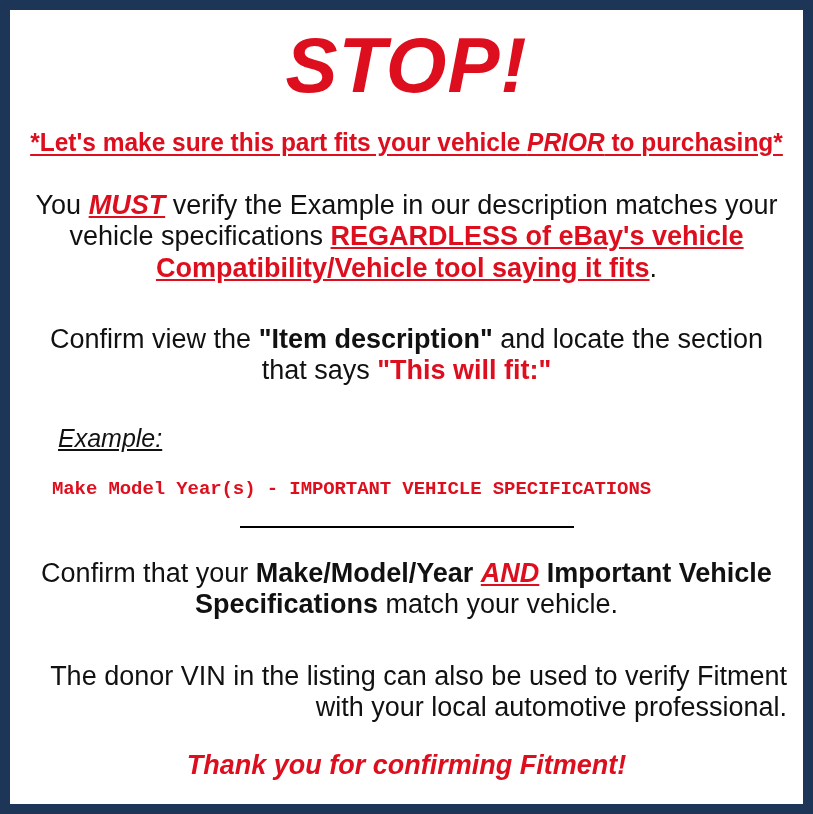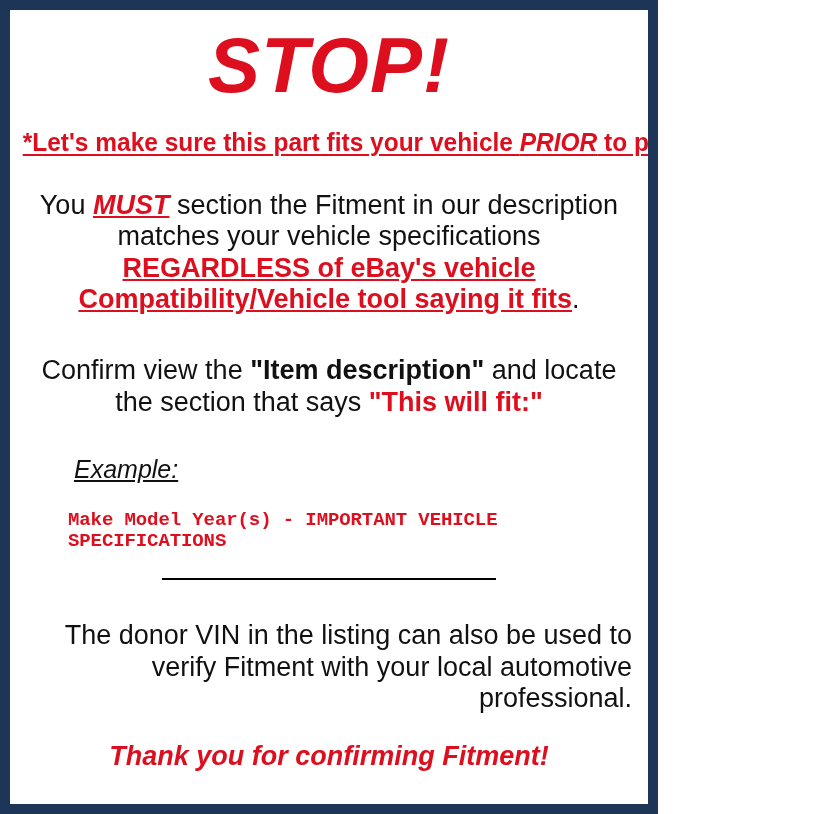--- a/index.html
+++ b/index.html
@@ -5,21 +5,21 @@
   html, body {
     margin: 0;
     padding: 0;
     background: #ffffff;
   }
   body {
     font-family: "Liberation Sans", sans-serif;
   }
   #notice-card {
     position: relative;
-    width: 658px;
+    width: 813px;
     height: 814px;
     box-sizing: border-box;
     background: #f9a8d4;
     border: 10px solid #1d3557;
     overflow: hidden;
   }
   .inner {
     position: relative;
     width: 100%;
     height: 100%;
@@ -73,21 +73,20 @@
   }
   #para-must   { padding-top: 34px; }
   #para-view   { padding-top: 40px; }
   #para-confirm{ padding-top: 30px; }
   #para-vin    { padding-top: 40px; text-align: right; }
 
   .example-block {
     padding-top: 38px;
     padding-left: 48px;
     text-align: left;
-    margin-left: 16px;
   }
   #example-label {
     color: #111111;
     font-size: 25px;
     font-style: italic;
     font-weight: normal;
     text-decoration: underline;
     text-underline-offset: 2px;
     line-height: 1.1;
     margin: 0;
@@ -140,35 +139,38 @@
 <div id="notice-card">
   <div class="inner">
 
     <h1 id="stop-heading">STOP!</h1>
 
     <p id="subheading">
       <span>*Let's make sure this part fits your vehicle </span><span class="i">PRIOR</span><span> to purchasing*</span>
     </p>
 
     <p class="para" id="para-must">
-      <span>You </span><span class="red b i u">MUST</span><span> section the Fitment in our description matches your vehicle specifications </span><span class="red b u">REGARDLESS of eBay's vehicle Compatibility/Vehicle tool saying it fits</span><span>.</span>
+      <span>You </span><span class="red b i u">MUST</span><span> verify the Example in our description matches your vehicle specifications </span><span class="red b u">REGARDLESS of eBay's vehicle Compatibility/Vehicle tool saying it fits</span><span>.</span>
     </p>
 
     <p class="para" id="para-view">
       <span>Confirm view the </span><span class="b">"Item description"</span><span> and locate the section that says </span><span class="red b">"This will fit:"</span>
     </p>
 
     <div class="example-block">
       <p id="example-label">Example:</p>
       <p id="example-spec">Make Model Year(s) - IMPORTANT VEHICLE SPECIFICATIONS</p>
     </div>
 
     <div id="divider-wrap">
       <div id="divider-rule"></div>
     </div>
 
+    <p class="para" id="para-confirm">
+      <span>Confirm that your </span><span class="b">Make/Model/Year</span><span> </span><span class="red b i u">AND</span><span> </span><span class="b">Important Vehicle Specifications</span><span> match your vehicle.</span>
+    </p>
 
     <p class="para" id="para-vin">The donor VIN in the listing can also be used to verify Fitment with your local automotive professional.</p>
 
     <p id="thanks">Thank you for confirming Fitment!</p>
 
   </div>
 </div>
 
 </body></html>

